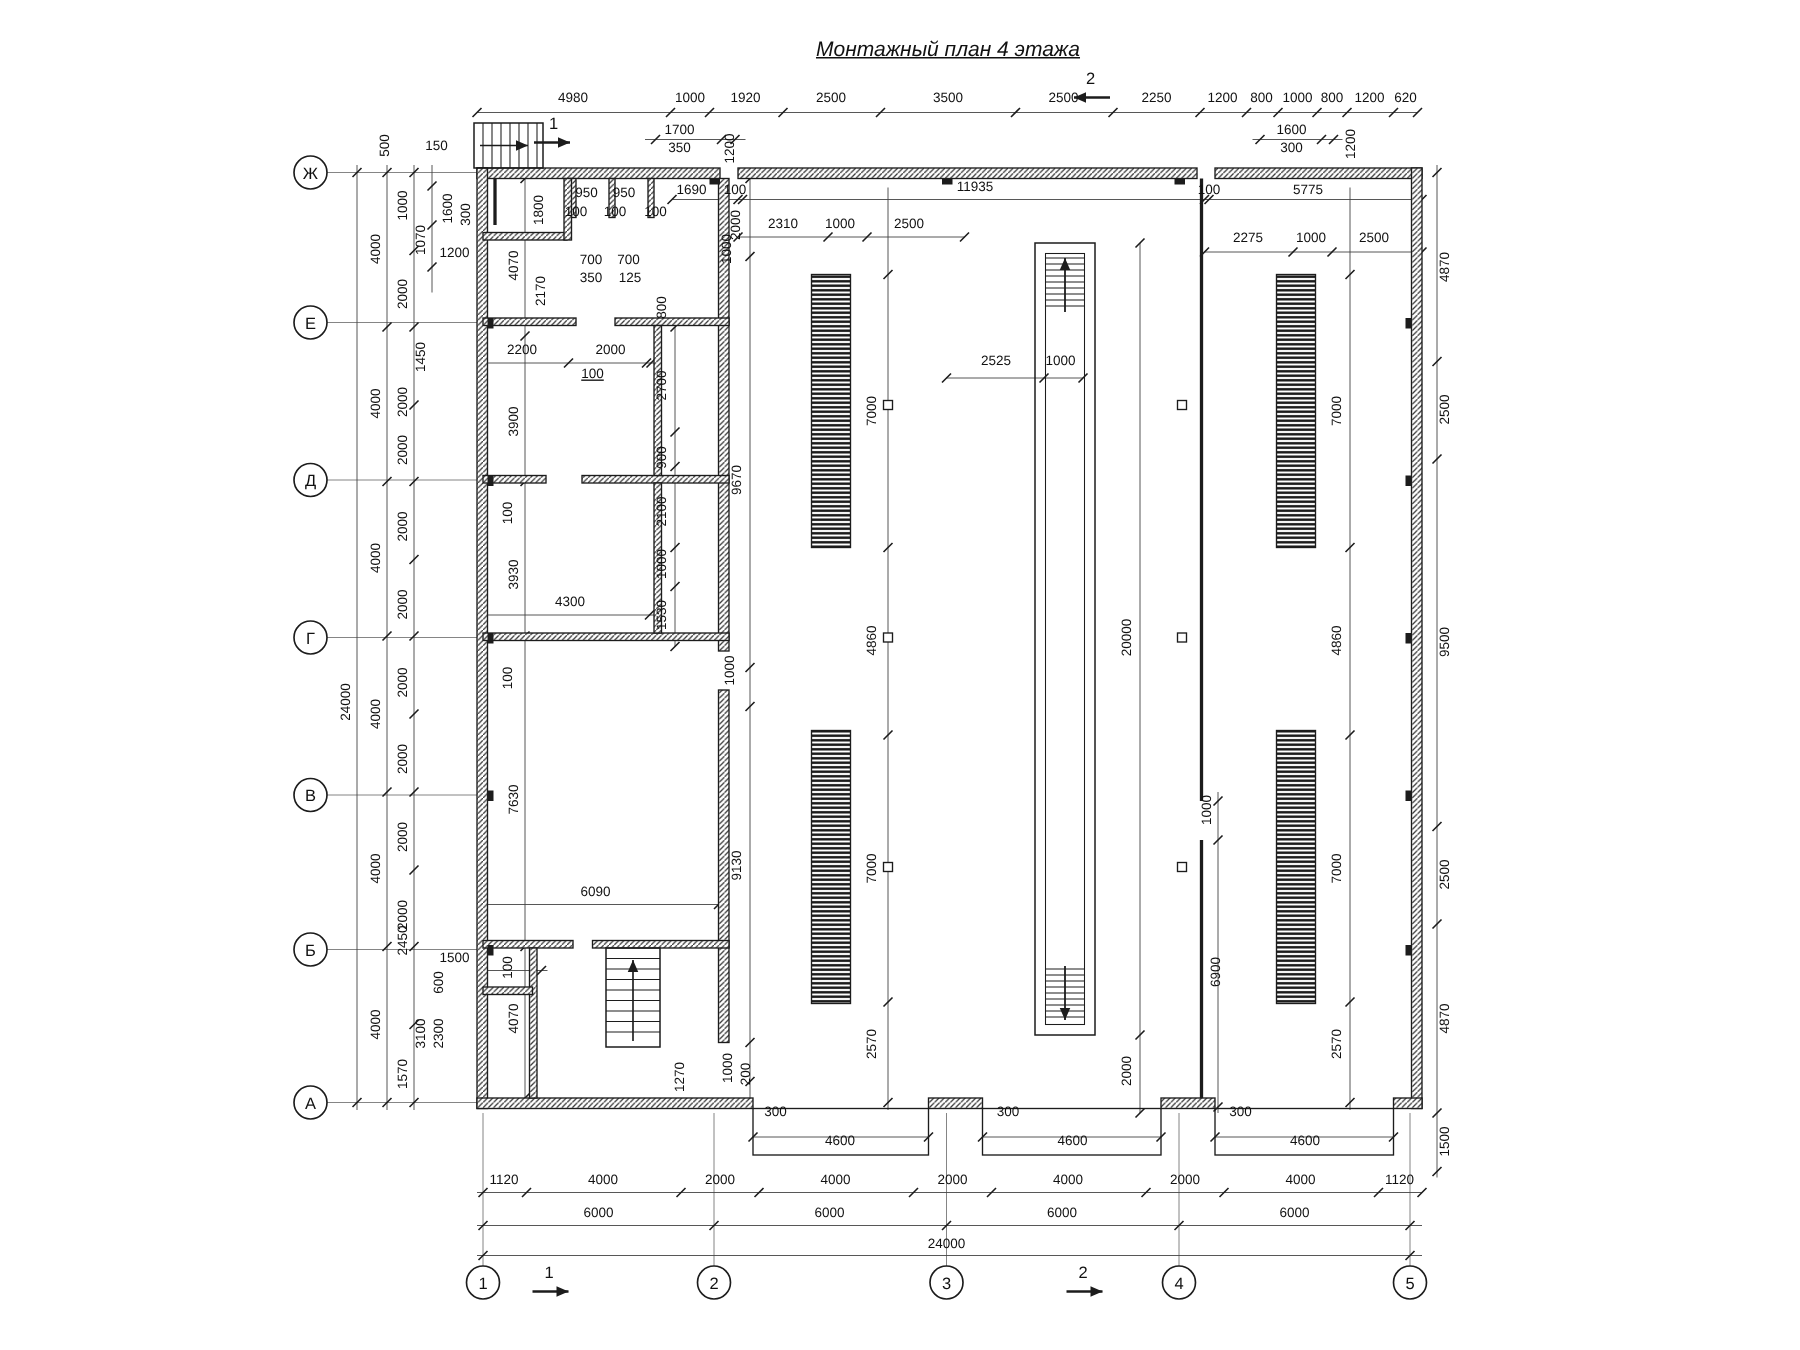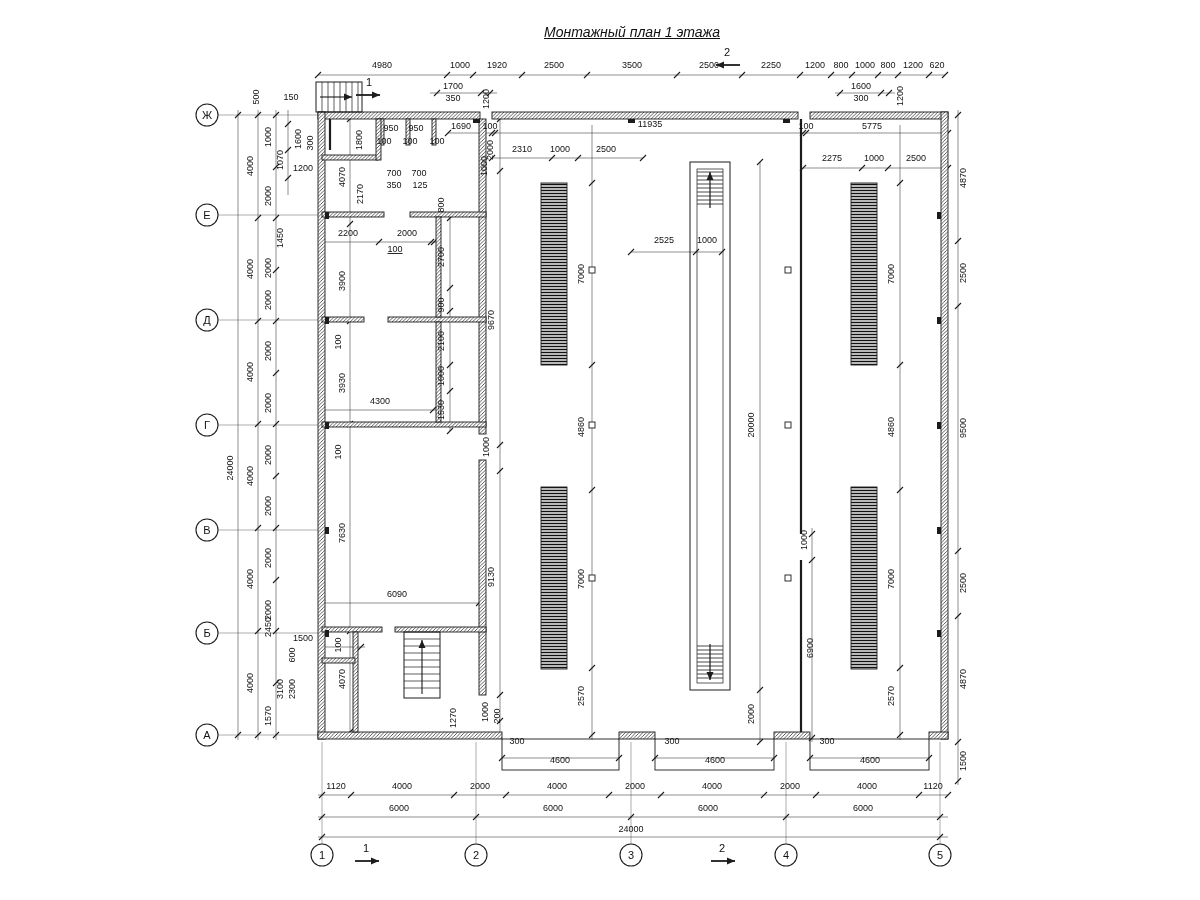--- a/index.html
+++ b/index.html
@@ -8,21 +8,21 @@
     position:absolute;top:24px;left:632px;transform:translateX(-50%);
     font-size:14px;font-style:italic;text-decoration:underline;color:#111;
     white-space:nowrap;
   }
   svg{position:absolute;top:0;left:0;}
   svg text{font-family:"Liberation Sans",sans-serif;fill:#111;}
 </style>
 </head>
 <body>
 
-<div id="drawing-title">Монтажный план 1 этажа</div>
+<div id="drawing-title">Монтажный план 4 этажа</div>
 
 <svg id="plan-svg" width="1200" height="900" viewBox="0 0 1200 900" xmlns="http://www.w3.org/2000/svg">
   <defs>
     <pattern id="hatchWall" width="3.5" height="3.5" patternUnits="userSpaceOnUse">
       <rect width="3.5" height="3.5" fill="#ffffff"></rect>
       <line x1="0" y1="3.5" x2="3.5" y2="0" stroke="#333" stroke-width="0.8"></line>
     </pattern>
     <pattern id="hatchEquip" width="4" height="3" patternUnits="userSpaceOnUse">
       <rect width="4" height="3" fill="#ffffff"></rect>
       <line x1="0" y1="1.5" x2="4" y2="1.5" stroke="#111" stroke-width="1.6"></line>

